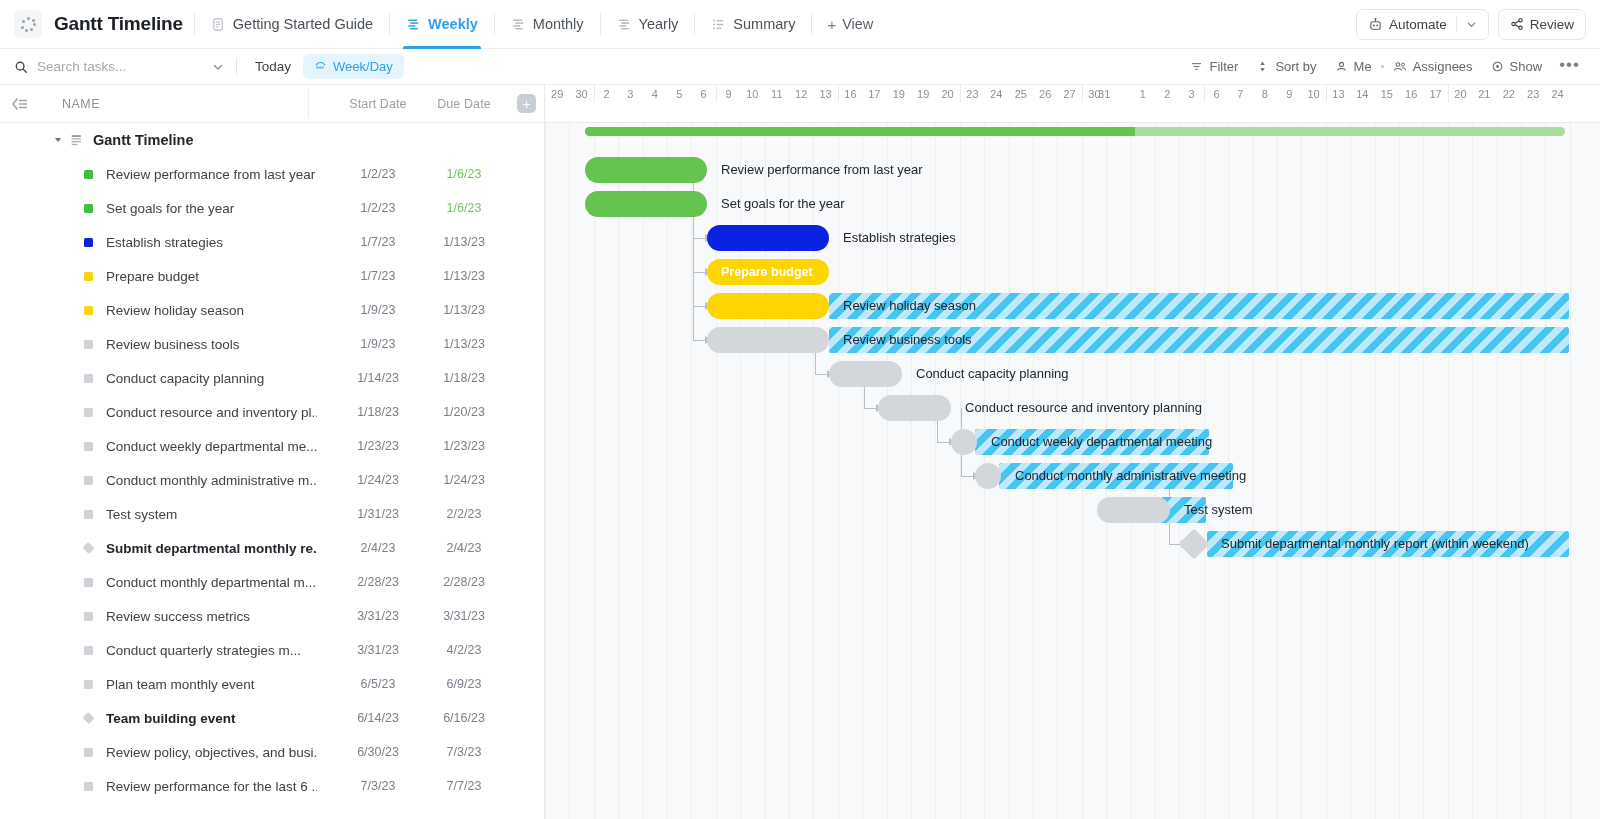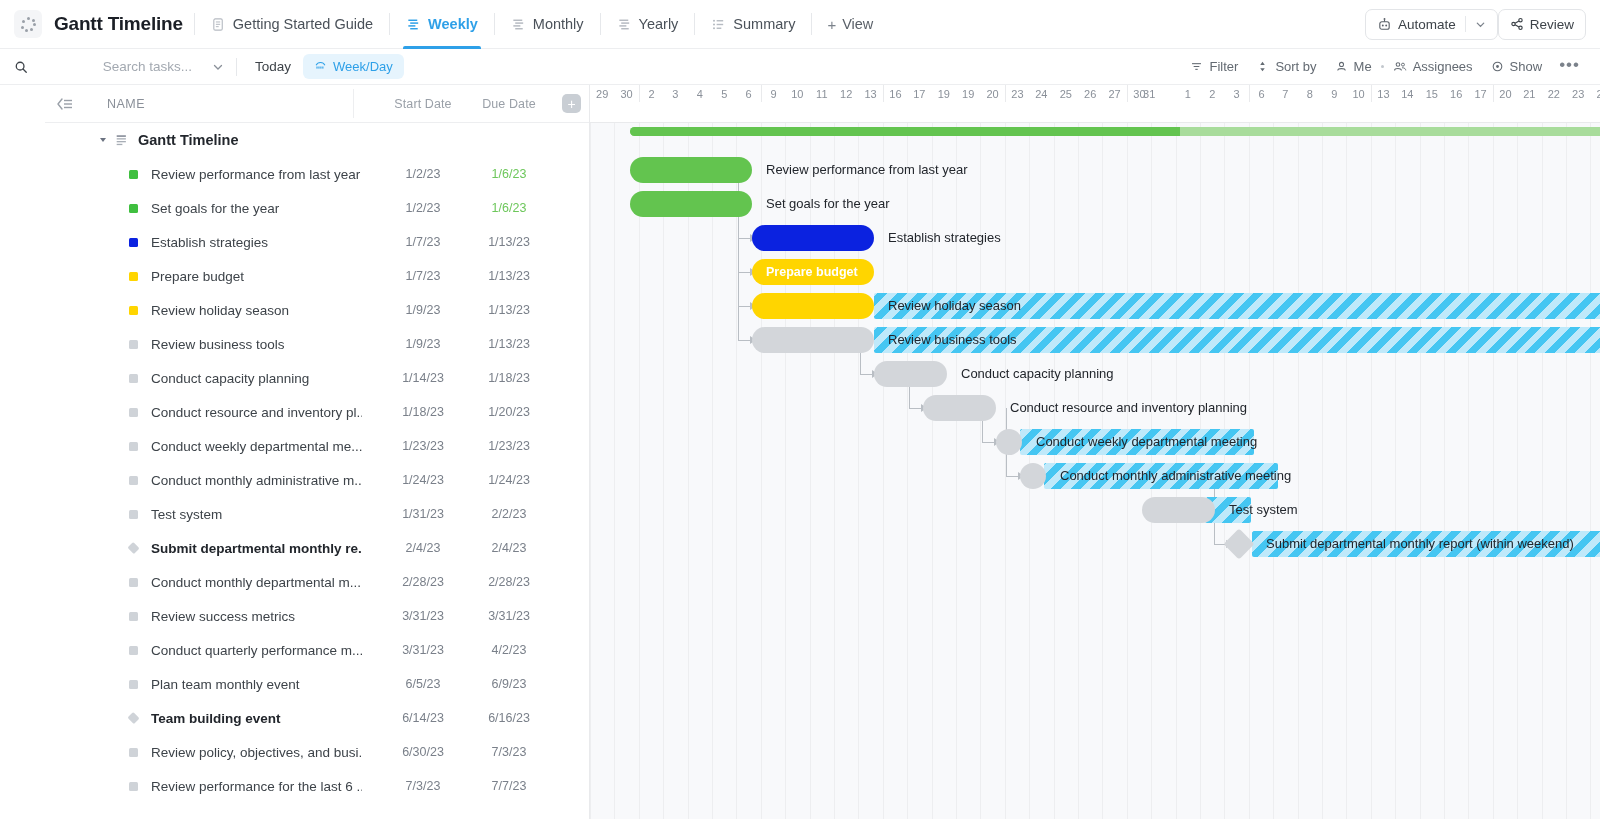--- a/index.html
+++ b/index.html
@@ -34,56 +34,56 @@
     font-size: 14.5px; color: #4a5159; cursor: pointer; position: relative; white-space: nowrap; justify-content: space-between;
   }
   .vtab.active { color: #2EA0E8; font-weight: 600; }
   .vtab.active:after {
     content: ""; position: absolute; left: 8px; right: 8px; bottom: 0; height: 2.5px;
     background: #2EA0E8; border-radius: 2px 2px 0 0;
   }
   .vtab .vt-ic { width: 15px; height: 15px; display: block; flex: 0 0 15px; }
   .addview { display: flex; align-items: center; gap: 6px; padding: 0 10px; font-size: 14.5px; color: #5a6068; cursor: pointer; }
   .plusglyph { font-size: 15px; color: #7b828b; line-height: 1; }
-  .topright { margin-left: auto; display: flex; align-items: center; padding-right: 14px; padding-left: 12px; }
+  .topright { margin-left: auto; display: flex; align-items: center; gap: 9px; padding-right: 14px; padding-left: 12px; }
   .btn-outline {
     display: flex; align-items: center; height: 31px; border: 1px solid #e3e5e8;
     border-radius: 7px; background: #fff; cursor: pointer; padding: 0 2px;
   }
   .btn-outline .seg { display: flex; align-items: center; gap: 6px; padding: 0 9px; font-size: 13.5px; color: #3d4349; height: 100%; }
   .btn-outline .seg-div { width: 1px; height: 16px; background: #e6e8eb; }
 
   
   .toolbar {
     height: 36px; flex: 0 0 36px; display: flex; align-items: center;
     border-bottom: 1px solid #edeef0; background: #fff;
   }
   .search-wrap { display: flex; align-items: center; width: 228px; padding-left: 14px; height: 100%; }
   .search-input {
     border: none; outline: none; font-size: 13.5px; color: #3d4349; background: transparent;
-    width: 155px; margin-left: 9px; font-family: "Liberation Sans", sans-serif; text-align: right;
+    width: 155px; margin-left: 9px; font-family: "Liberation Sans", sans-serif;
   }
   .search-input::placeholder { color: #a3a9b1; }
   .tb-chev { margin-left: auto; margin-right: 4px; }
   .tb-div { width: 1px; height: 18px; background: #e6e8eb; margin: 0 8px; }
   .today-btn { font-size: 13.5px; color: #3d4349; padding: 0 10px; cursor: pointer; }
   .wd-pill {
     display: flex; align-items: center; gap: 6px; background: #E6F4FD; color: #2EA0E8;
     font-size: 13px; border-radius: 6px; padding: 5px 11px; cursor: pointer; margin-left: 2px;
   }
   .tb-right { margin-left: auto; display: flex; align-items: center; padding-right: 12px; }
   .tb-item { display: flex; align-items: center; gap: 6px; font-size: 13px; color: #636a72; padding: 0 9px; cursor: pointer; white-space: nowrap; text-align: right; }
   .dotsep { width: 3px; height: 3px; border-radius: 50%; background: #c2c7cd; }
   .ell { font-size: 17px; color: #7b828b; letter-spacing: 1px; padding: 0 8px 4px 8px; cursor: pointer; line-height: 1; }
 
   
   .body { flex: 1 1 auto; display: flex; min-height: 0; position: relative; }
 
   
-  .left { width: 545px; flex: 0 0 545px; background: #fff; position: relative; border-right: 1px solid #e9eaec; margin-left: 45px; }
+  .left { width: 545px; flex: 0 0 545px; background: #fff; position: relative; border-right: 1px solid #e9eaec; }
   .colhead {
     height: 38px; display: flex; align-items: center; border-bottom: 1px solid #edeef0;
     font-size: 12.5px; color: #8a9099; position: relative;
   }
   .collapse-ic { width: 20px; margin-left: 10px; flex: 0 0 20px; }
   .ch-name { flex: 1 1 auto; padding-left: 32px; letter-spacing: .5px; }
   .ch-divline { position: absolute; left: 308px; top: 4px; bottom: 4px; width: 1px; background: #edeef0; }
   .ch-date { width: 86px; flex: 0 0 86px; text-align: center; color: #9aa0a8; letter-spacing: .1px; }
   .addcol {
     width: 19px; height: 19px; border-radius: 5px; background: #c9ced4; color: #fff;
@@ -454,21 +454,21 @@
           <div class="trow">
             <div class="tsq " style="background:#CFD3D8"></div>
             <div class="tname">Review success metrics</div>
             <div class="sp-after-name"></div>
             <div class="tdate">3/31/23</div>
             <div class="tdate">3/31/23</div>
             <div style="width:37px;flex:0 0 37px"></div>
           </div>
           <div class="trow">
             <div class="tsq " style="background:#CFD3D8"></div>
-            <div class="tname">Conduct quarterly performance m...</div>
+            <div class="tname">Conduct quarterly strategies m...</div>
             <div class="sp-after-name"></div>
             <div class="tdate">3/31/23</div>
             <div class="tdate">4/2/23</div>
             <div style="width:37px;flex:0 0 37px"></div>
           </div>
           <div class="trow">
             <div class="tsq " style="background:#CFD3D8"></div>
             <div class="tname">Plan team monthly event</div>
             <div class="sp-after-name"></div>
             <div class="tdate">6/5/23</div>

